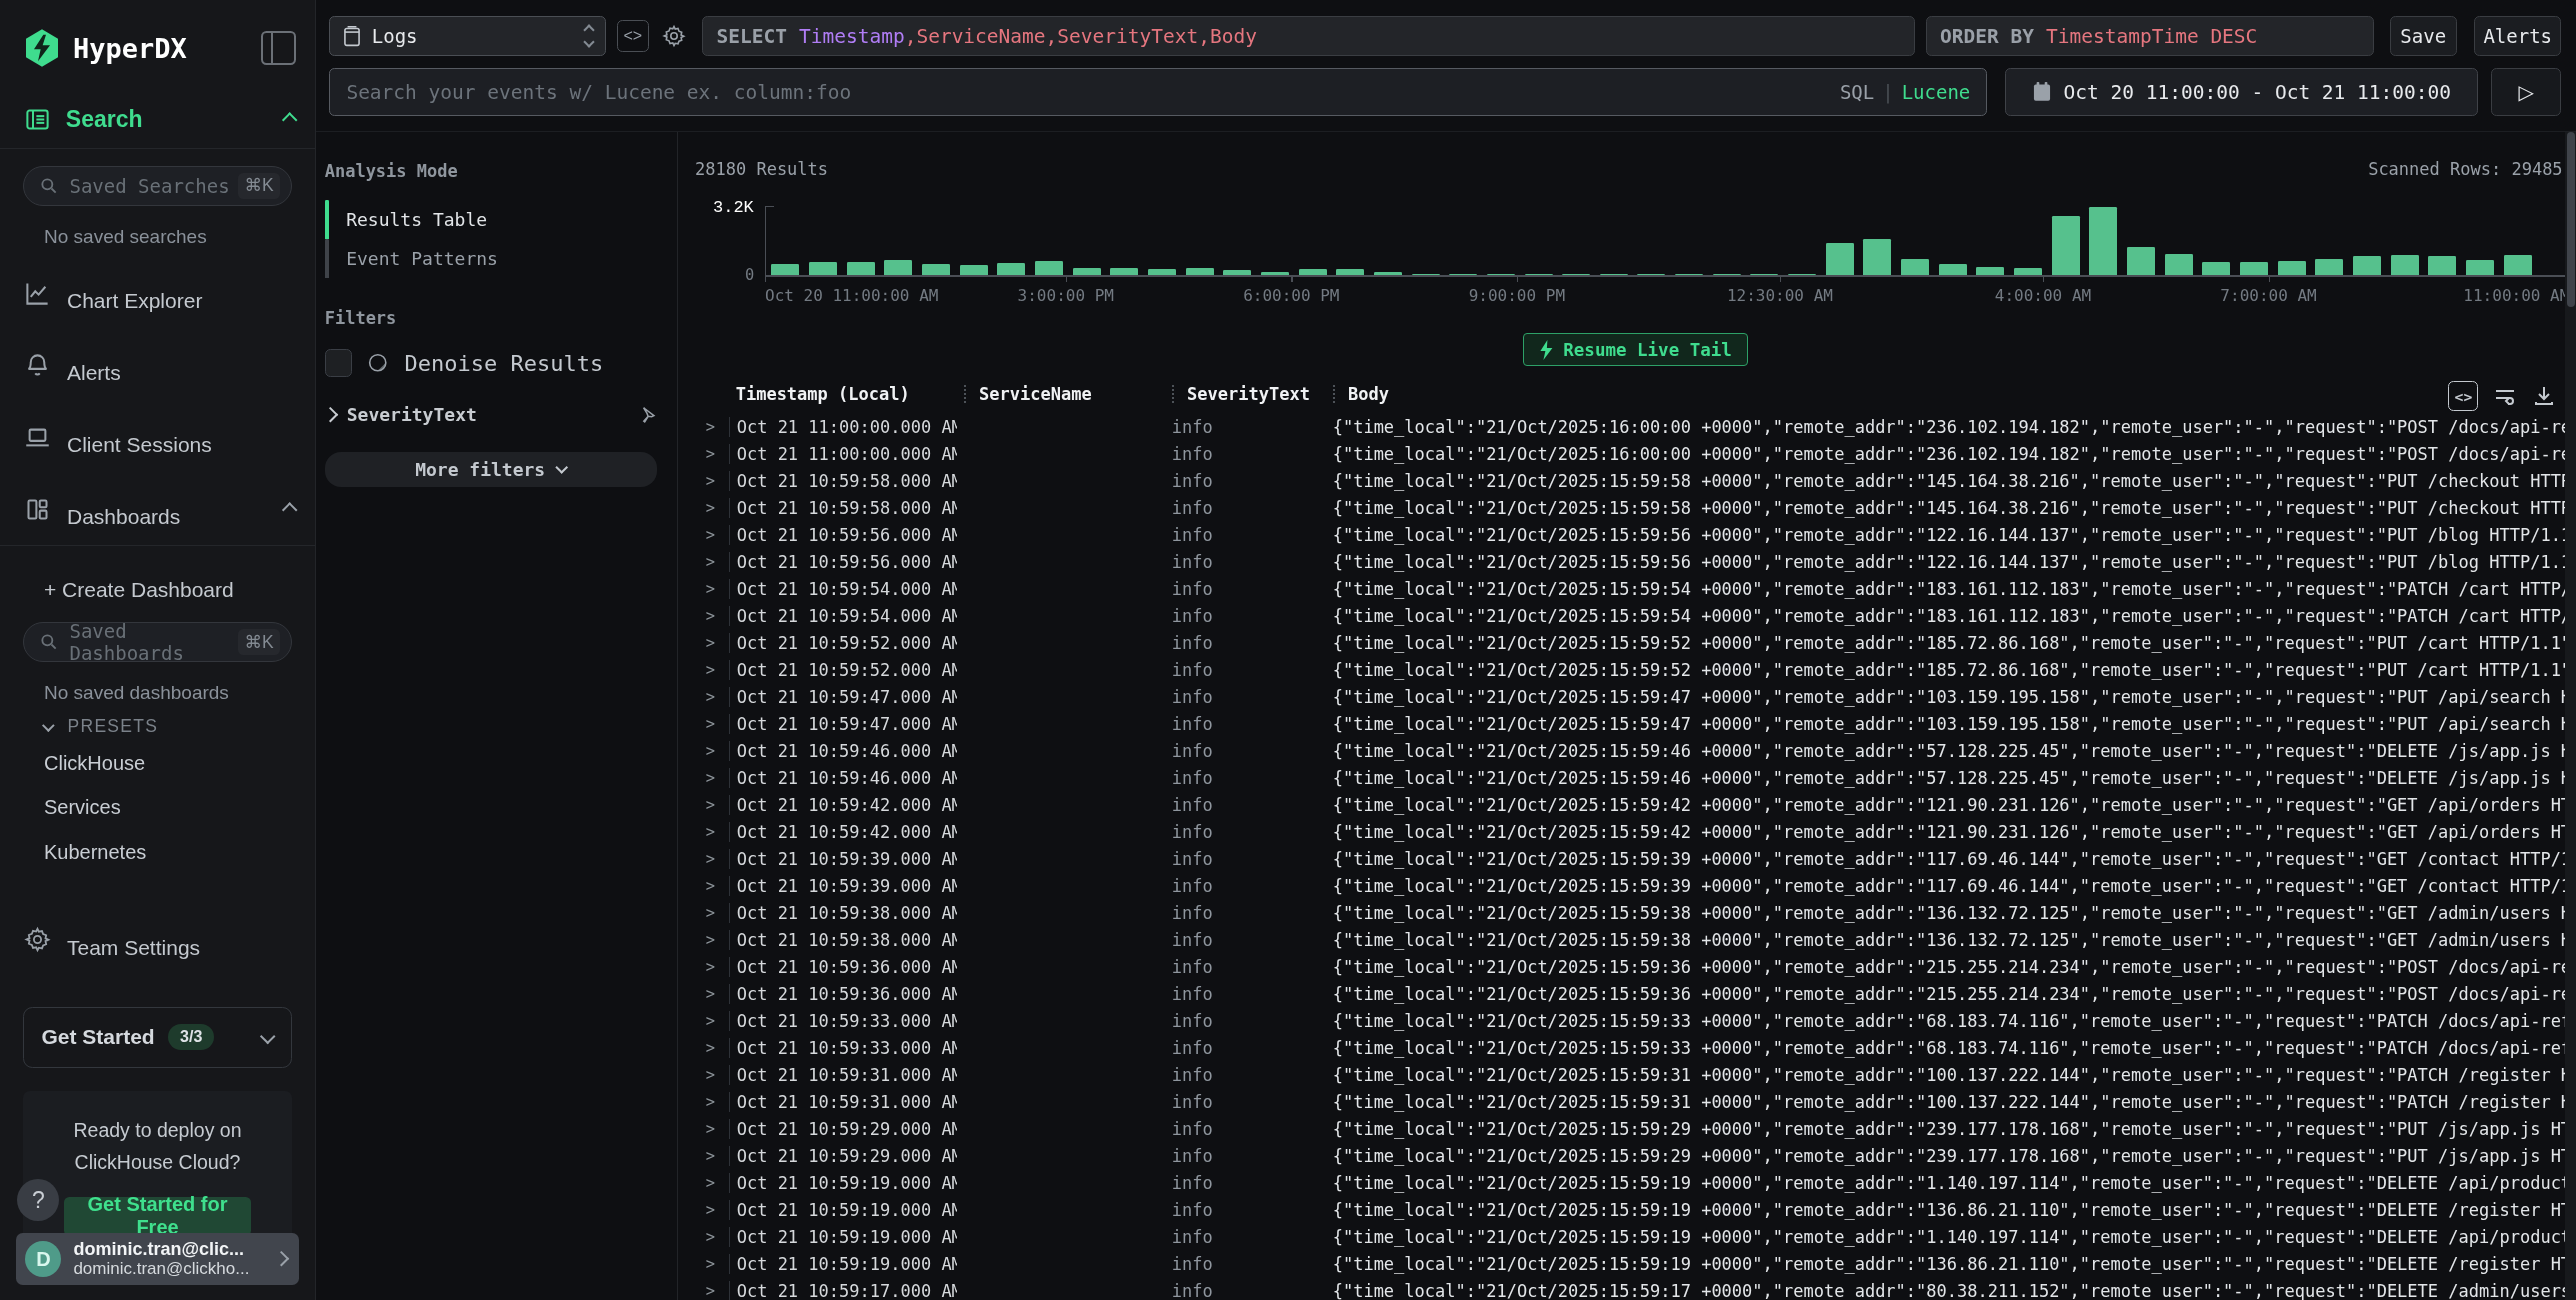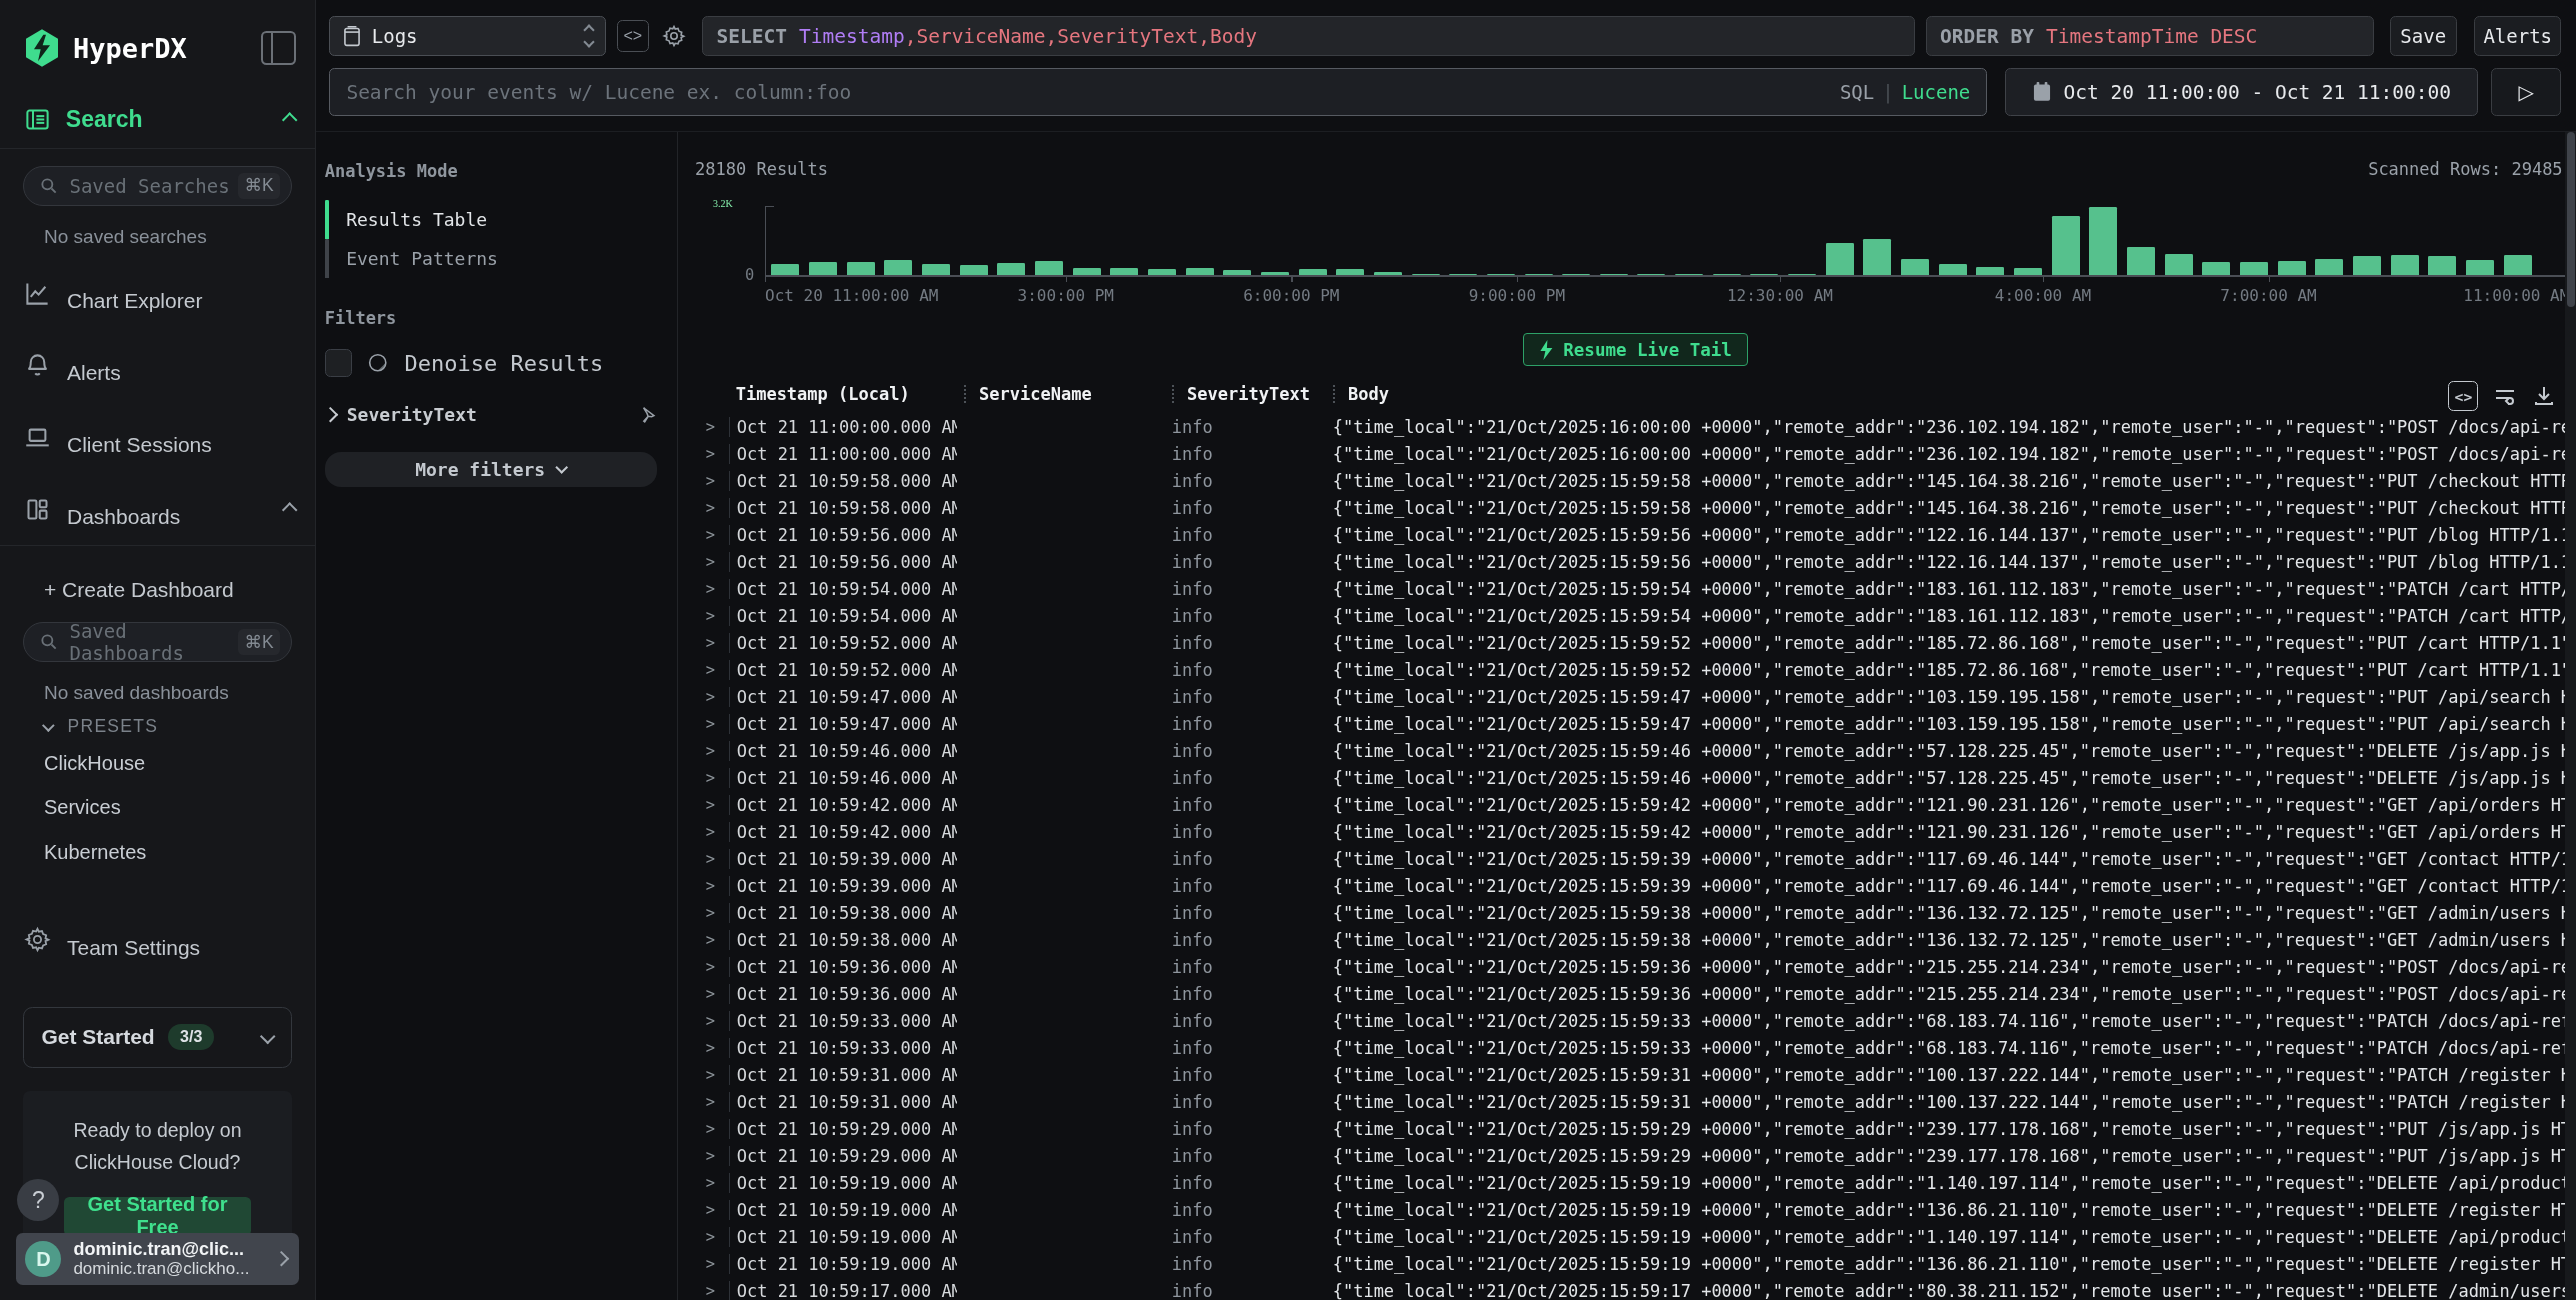--- a/index.html
+++ b/index.html
@@ -105,21 +105,21 @@
   .sevfilter-row .cv{font-family:"DejaVu Sans Mono",monospace;font-weight:bold;font-size:18px;color:#c8ccd1;margin-left:10.7px;flex:1;}
   .pin{color:#9aa1a9;}
   .more-filters{margin-top:27px;height:35px;background:#1f2125;border-radius:16px;display:flex;align-items:center;
                 justify-content:center;font-family:"DejaVu Sans Mono",monospace;font-weight:bold;font-size:18px;color:#c4c9cf;}
   .more-filters .chev{width:7.4px;height:7.4px;margin-left:12px;margin-top:-4px;}
 
   .results{flex:1;min-width:0;position:relative;padding:27px 0 0 17px;display:flex;flex-direction:column;}
   .res-head{display:flex;font-family:"DejaVu Sans Mono",monospace;font-size:17px;color:#9aa1a9;padding-right:13.4px;}
   .res-head .sp{flex:1;}
   .chart{position:relative;margin:27px 6.7px 0 70px;height:70px;}
-  .yaxis-label{position:absolute;left:-52px;top:-8px;font-family:Liberation Serif, serif;font-size:10px;color:#86efac;}
+  .yaxis-label{position:absolute;left:-52px;top:-8px;font-family:Liberation Mono, monospace;font-size:17px;color:#ffffff;}
   .yzero-label{position:absolute;left:-20px;bottom:-8px;font-family:"DejaVu Sans Mono",monospace;font-size:15.4px;color:#737a82;}
   .plot{position:absolute;inset:0;border-left:1.3px solid #4a4e55;border-top:none;}
   .plot::before{content:"";position:absolute;left:0;top:0;width:8px;height:1.3px;background:#4a4e55;}
   .bars{position:absolute;inset:0 0 0 5.4px;display:flex;align-items:flex-end;justify-content:space-between;}
   .bar{width:28px;background:#56c18d;border-radius:1.3px 1.3px 0 0;}
   .zeroline{position:absolute;left:-1.3px;right:0;bottom:-1.3px;height:2px;background:#4a4e55;}
   .xticks{position:relative;margin:6.7px 6.7px 0 70px;height:27px;font-family:"DejaVu Sans Mono",monospace;font-size:16px;color:#737a82;}
   .xtick{position:absolute;top:4px;transform:translateX(-50%);white-space:nowrap;}
   .xtick.left{transform:none;}
   .xtick.right{transform:translateX(-100%);}

